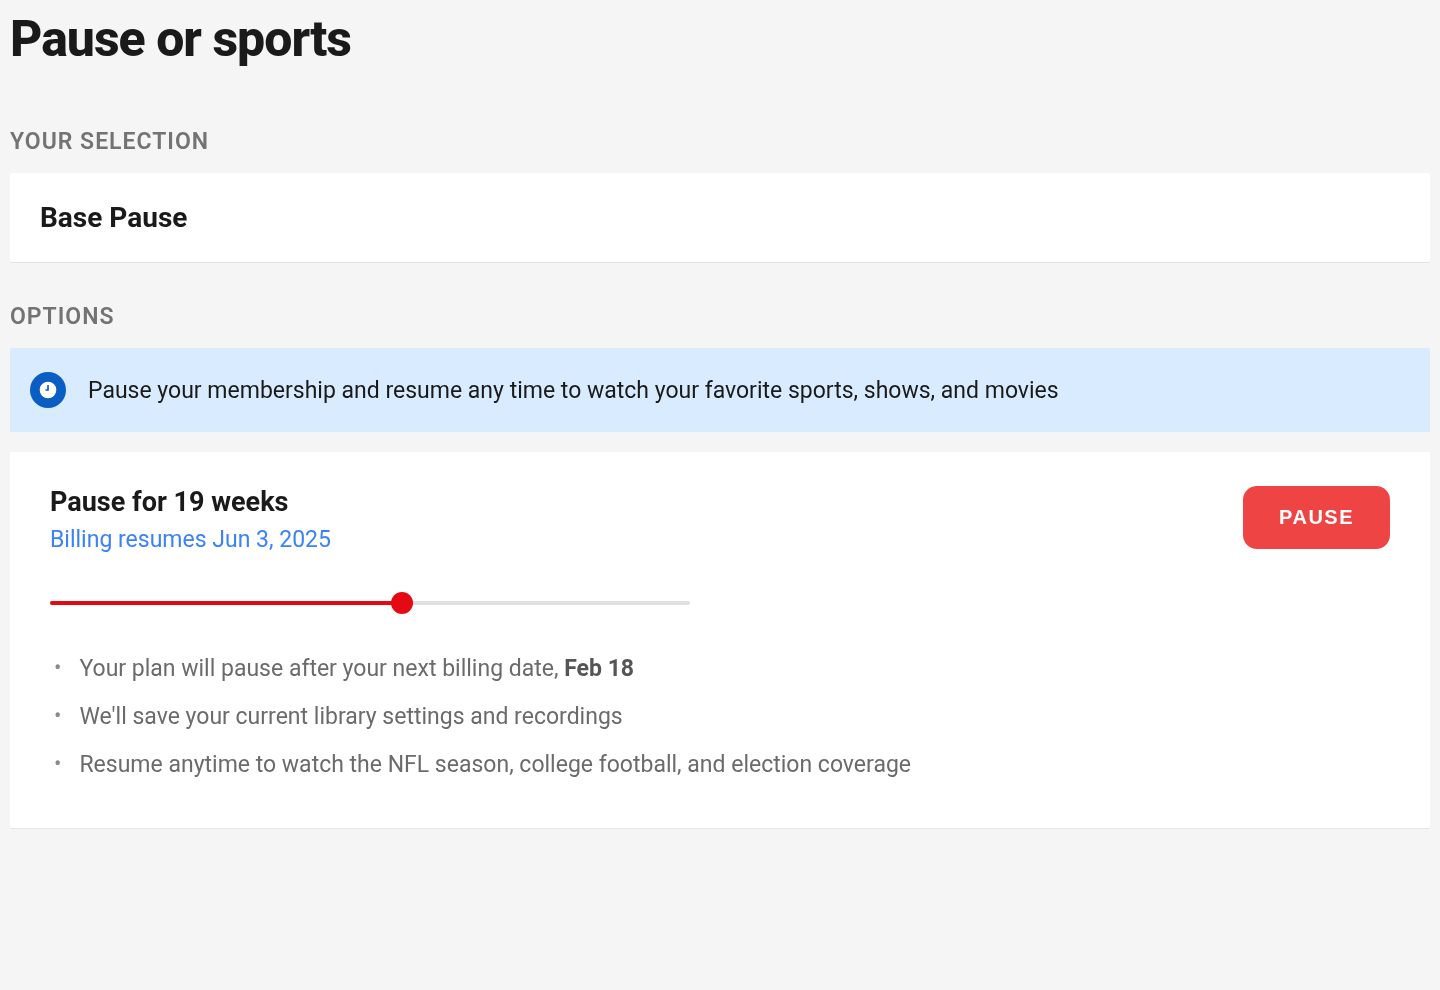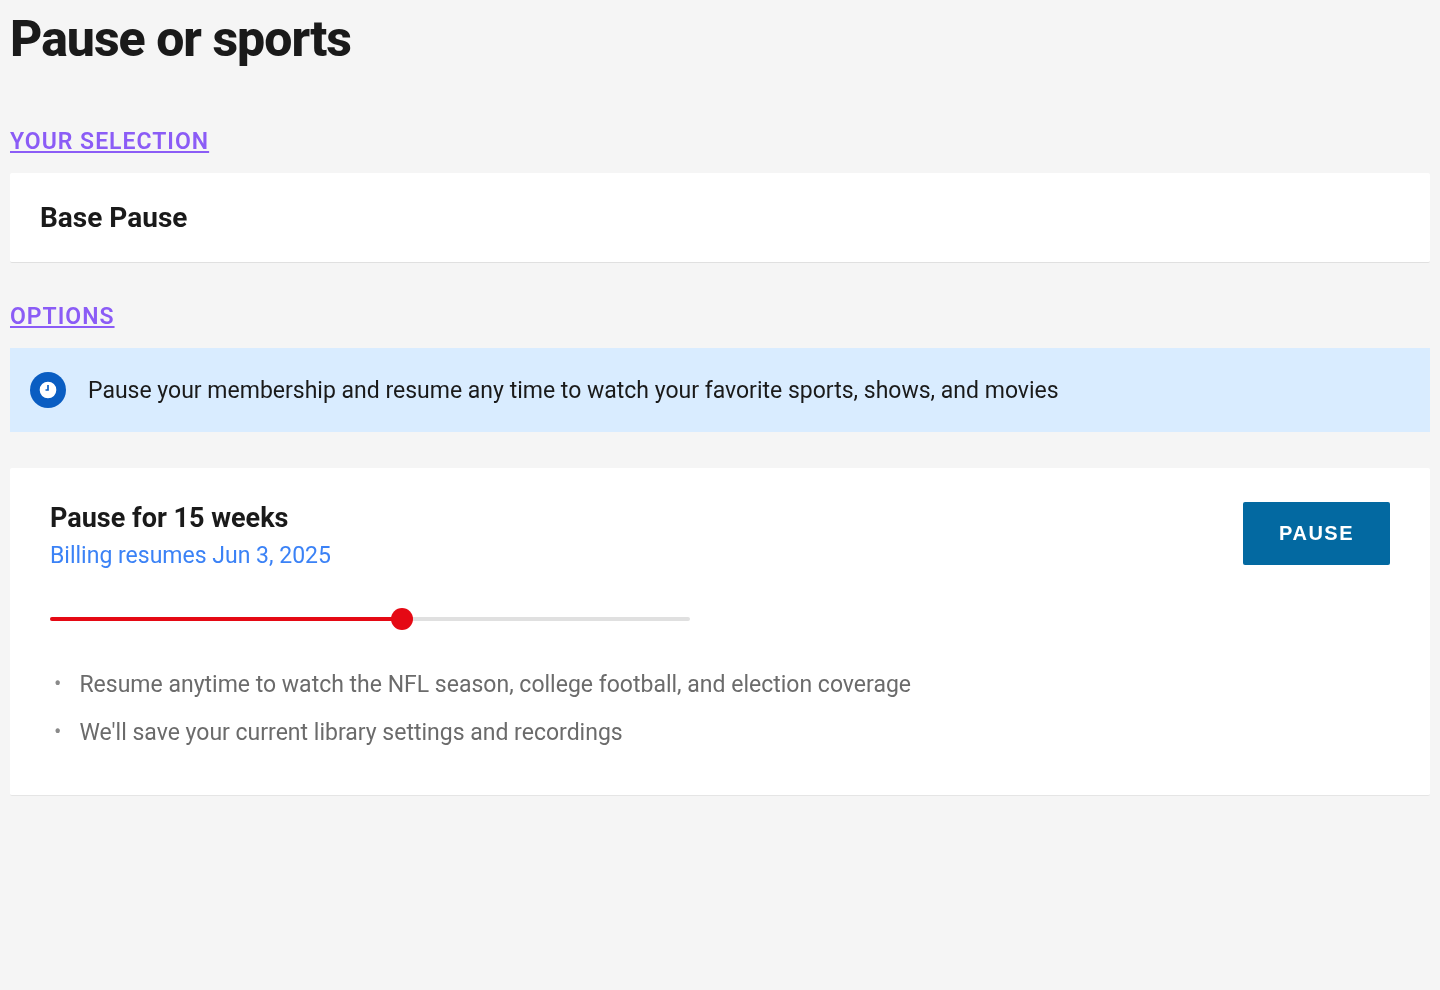--- a/index.html
+++ b/index.html
@@ -17,43 +17,42 @@
       font-size: 50px;
       font-weight: 800;
       letter-spacing: -1px;
       color: #1a1a1a;
       margin-bottom: 60px;
     }
     .section-label {
       font-size: 23px;
       font-weight: 600;
       letter-spacing: 1px;
-      color: #8b5cf6;
+      color: #737373;
       margin-bottom: 18px;
-      text-decoration: underline;
     }
     .card {
       background: #fff;
       padding: 28px 30px;
       border-radius: 2px;
     }
     .plan-card {
       border-bottom: 1px solid #e0e0e0;
       margin-bottom: 40px;
     }
     .plan-name {
       font-size: 28px;
       font-weight: 700;
     }
     .info-banner {
       background: #d9ecff;
       display: flex;
       align-items: center;
       padding: 24px 20px;
-      margin-bottom: 36px;
+      margin-bottom: 20px;
     }
     .info-banner .icon-wrap {
       width: 36px;
       height: 36px;
       border-radius: 50%;
       background: #0a5dc2;
       display: flex;
       align-items: center;
       justify-content: center;
       margin-right: 22px;
@@ -81,29 +80,29 @@
       font-size: 27px;
       font-weight: 700;
       margin-bottom: 8px;
     }
     .pause-sub {
       font-size: 23px;
       color: #3b82f6;
       margin-bottom: 40px;
     }
     .pause-btn {
-      background: #0369a1;
+      background: #ef4444;
       color: #fff;
       border: none;
       font-size: 20px;
       font-weight: 700;
       letter-spacing: 1.5px;
       padding: 20px 36px;
       cursor: pointer;
-      border-radius: 2px;
+      border-radius: 14px;
     }
     .slider-wrap {
       position: relative;
       width: 640px;
       height: 20px;
       margin-bottom: 40px;
     }
     .slider-track {
       position: absolute;
       top: 50%;
@@ -176,33 +175,38 @@
     <svg viewBox="0 0 24 24">
         <path d="M12 2a10 10 0 1 0 0 20 10 10 0 0 0 0-20zm1 11h-4v-2h2V6h2v7z"></path>
       </svg>
   </div>
   <div class="info-banner-text">Pause your membership and resume any time to watch your favorite sports, shows, and movies</div>
 </div>
 
 <div class="card pause-card">
   <div class="pause-header">
     <div>
-      <div class="pause-title">Pause for 15 weeks</div>
+      <div class="pause-title">Pause for 19 weeks</div>
       <div class="pause-sub">Billing resumes Jun 3, 2025</div>
     </div>
     <button class="pause-btn">PAUSE</button>
   </div>
 
   <div class="slider-wrap">
     <div class="slider-track"></div>
     <div class="slider-fill"></div>
     <div class="slider-thumb"></div>
   </div>
 
   <ul class="bullets">
     <li>
-        <span>Resume anytime to watch the NFL season, college football, and election coverage</span>
-      </li>
+      <span>
+        <span>Your plan will pause after your next billing date, </span><span class="bold">Feb 18</span>
+      </span>
+    </li>
     <li>
         <span>We'll save your current library settings and recordings</span>
       </li>
+    <li>
+        <span>Resume anytime to watch the NFL season, college football, and election coverage</span>
+      </li>
   </ul>
 </div>
 
 </body></html>

